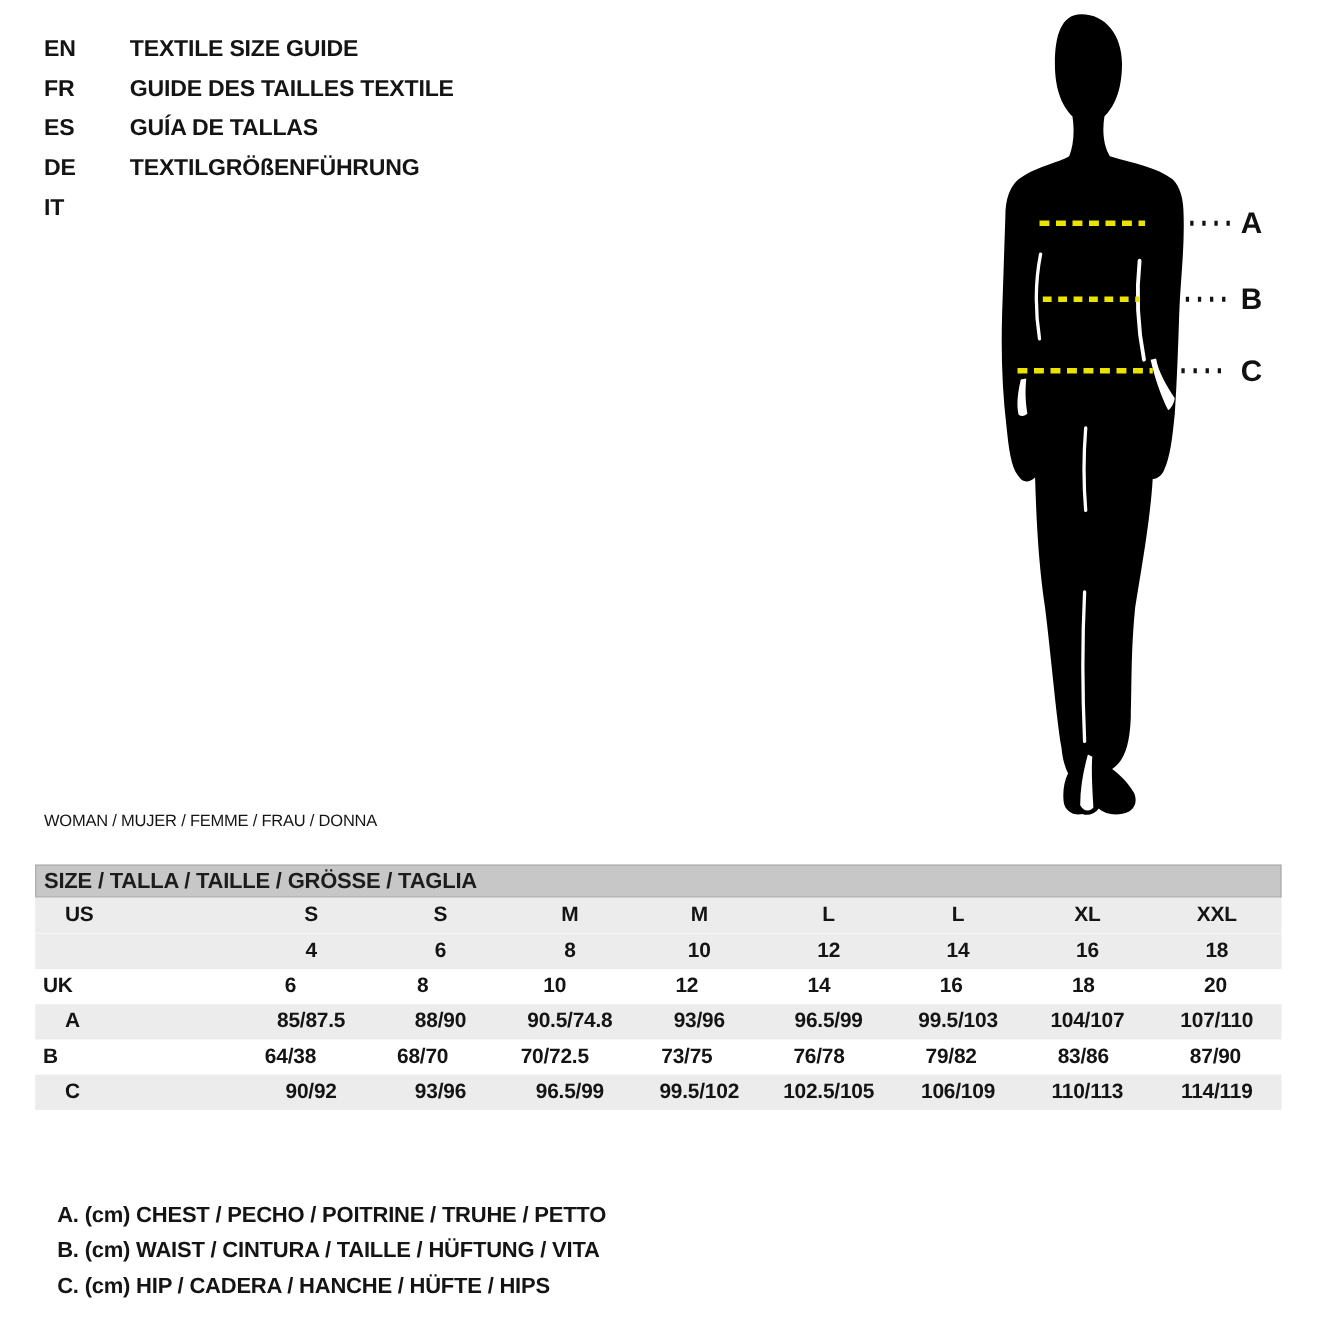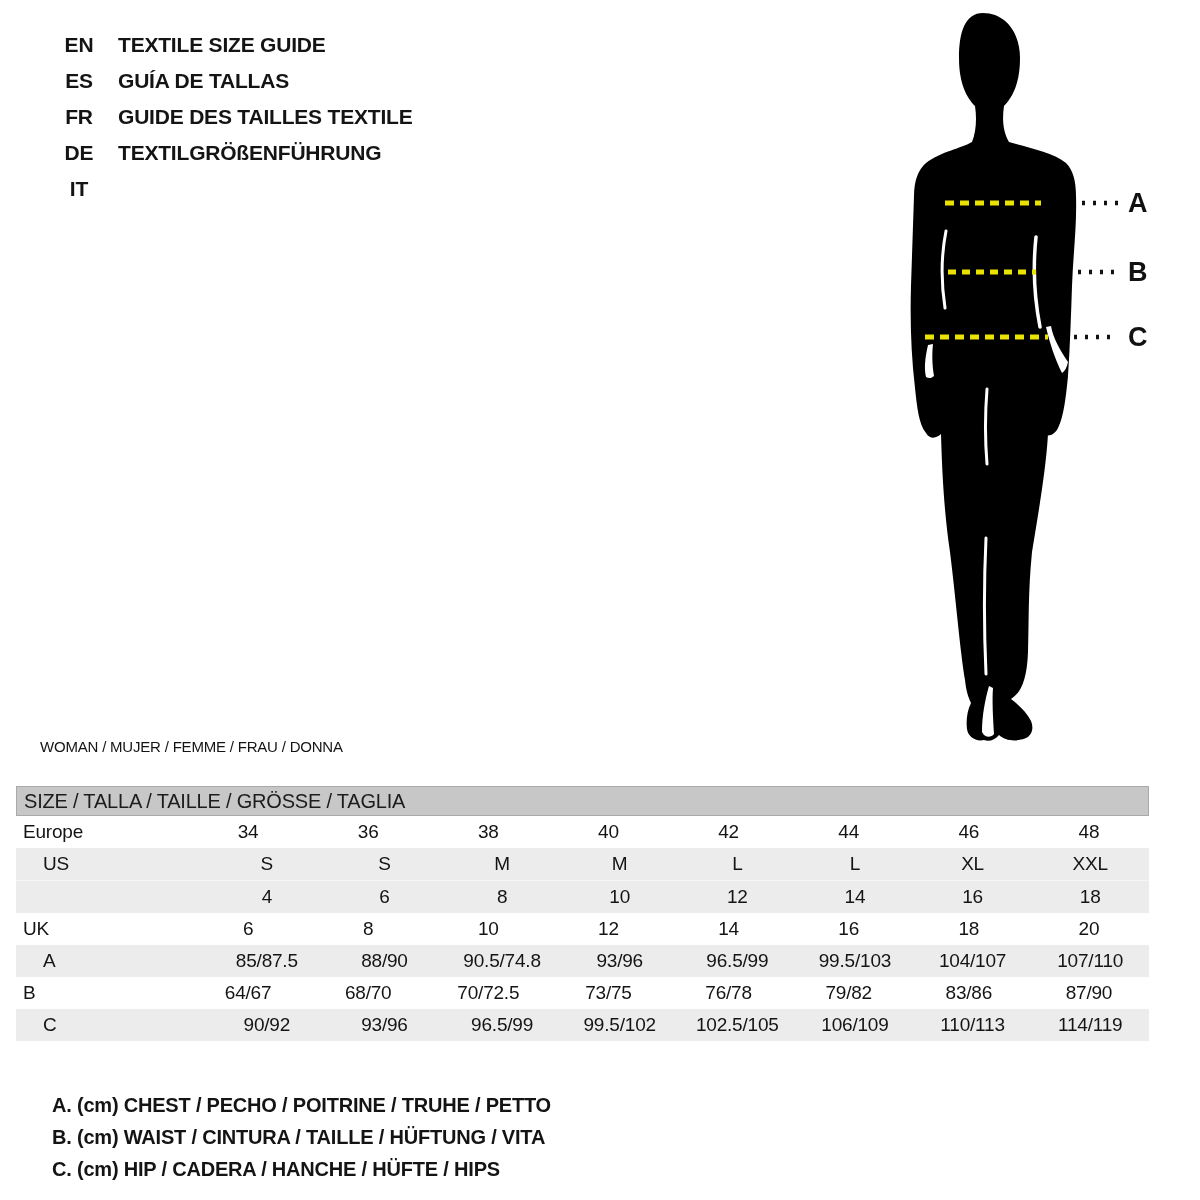--- a/index.html
+++ b/index.html
@@ -4,35 +4,35 @@
 <style>
   html,body { margin:0; padding:0; background:#ffffff; }
   body {
     width:1200px; height:1200px;
     font-family:"Liberation Sans", sans-serif;
     color:#141414;
   }
   .canvas { position:relative; width:1200px; height:1200px; overflow:hidden; background:#ffffff; }
 
   
-  .lang-block { position:absolute; left:40px; top:27px;text-align:center; }
+  .lang-block { position:absolute; left:40px; top:27px; }
   .lang-row { display:flex; height:36px; align-items:center;
               font-size:21px; font-weight:bold; letter-spacing:-0.2px; white-space:nowrap; }
   .lang-code { width:78px; flex:0 0 78px; }
 
   
   .figure { position:absolute; left:880px; top:0; width:320px; height:760px; }
   .marker-label { font-family:"Liberation Sans", sans-serif; font-size:27px; font-weight:bold; fill:#111111; }
 
   
   .section-title { position:absolute; left:40px; top:738px;
                    font-size:15px; font-weight:normal; letter-spacing:-0.2px; }
 
   
-  .size-table { position:absolute; left:16px; top:786px; width:1133px; font-weight:normal; }
+  .size-table { position:absolute; left:32px; top:786px; width:1133px; font-weight:bold; }
   .t-header { height:28px; line-height:28px; background:#c7c7c7;
               border:1px solid #a9a9a9; padding-left:7px;
               font-size:20px; letter-spacing:-0.2px; color:#1c1c1c; }
   .t-row { display:flex; height:32px; line-height:32px; font-size:19px; letter-spacing:-0.2px; }
   .t-row.shaded { background:#ececec;padding-left:20px; }
   .t-row.sub { border-top:1px solid #f6f6f6; }
   .t-label { width:165px; flex:0 0 165px; padding-left:7px; text-align:left; }
   .t-cell { flex:1; text-align:center; }
 
   
@@ -44,26 +44,26 @@
 <body>
 
 <div class="canvas">
 
   <div class="lang-block">
     <div class="lang-row">
       <span class="lang-code">EN</span>
       <span class="lang-label">TEXTILE SIZE GUIDE</span>
     </div>
     <div class="lang-row">
+      <span class="lang-code">FR</span>
+      <span class="lang-label">GUIDE DES TAILLES TEXTILE</span>
+    </div>
+    <div class="lang-row">
       <span class="lang-code">ES</span>
       <span class="lang-label">GUÍA DE TALLAS</span>
-    </div>
-    <div class="lang-row">
-      <span class="lang-code">FR</span>
-      <span class="lang-label">GUIDE DES TAILLES TEXTILE</span>
     </div>
     <div class="lang-row">
       <span class="lang-code">DE</span>
       <span class="lang-label">TEXTILGRÖßENFÜHRUNG</span>
     </div>
     <div class="lang-row">
       <span class="lang-code">IT</span>
     </div>
   </div>
 
@@ -125,31 +125,20 @@
       <text class="marker-label" x="248" y="281">B</text>
       <text class="marker-label" x="248" y="346">C</text>
     </svg>
   </div>
 
   <div class="section-title">WOMAN / MUJER / FEMME / FRAU / DONNA</div>
 
   <div class="size-table">
     <div class="t-header">SIZE / TALLA / TAILLE / GRÖSSE / TAGLIA</div>
 
-    <div class="t-row">
-      <div class="t-label">Europe</div>
-      <div class="t-cell">34</div>
-      <div class="t-cell">36</div>
-      <div class="t-cell">38</div>
-      <div class="t-cell">40</div>
-      <div class="t-cell">42</div>
-      <div class="t-cell">44</div>
-      <div class="t-cell">46</div>
-      <div class="t-cell">48</div>
-    </div>
 
     <div class="t-row shaded">
       <div class="t-label">US</div>
       <div class="t-cell">S</div>
       <div class="t-cell">S</div>
       <div class="t-cell">M</div>
       <div class="t-cell">M</div>
       <div class="t-cell">L</div>
       <div class="t-cell">L</div>
       <div class="t-cell">XL</div>
@@ -187,21 +176,21 @@
       <div class="t-cell">90.5/74.8</div>
       <div class="t-cell">93/96</div>
       <div class="t-cell">96.5/99</div>
       <div class="t-cell">99.5/103</div>
       <div class="t-cell">104/107</div>
       <div class="t-cell">107/110</div>
     </div>
 
     <div class="t-row">
       <div class="t-label">B</div>
-      <div class="t-cell">64/67</div>
+      <div class="t-cell">64/38</div>
       <div class="t-cell">68/70</div>
       <div class="t-cell">70/72.5</div>
       <div class="t-cell">73/75</div>
       <div class="t-cell">76/78</div>
       <div class="t-cell">79/82</div>
       <div class="t-cell">83/86</div>
       <div class="t-cell">87/90</div>
     </div>
 
     <div class="t-row shaded">

